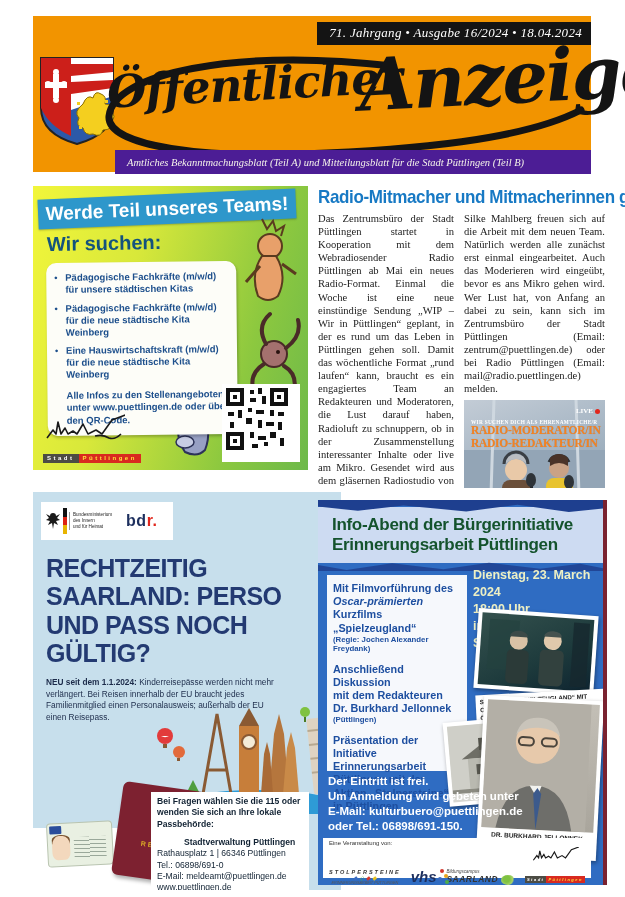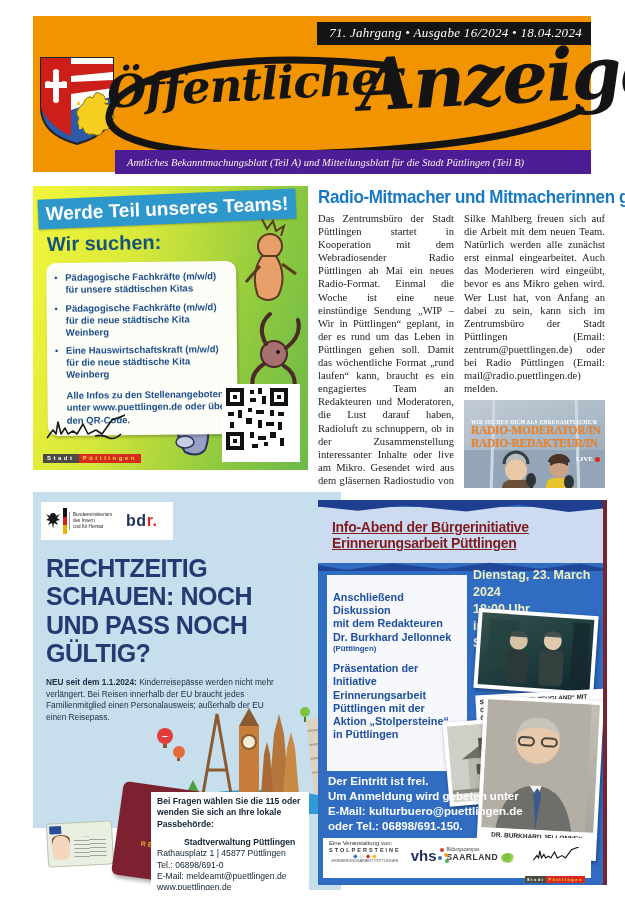--- a/index.html
+++ b/index.html
@@ -43,21 +43,21 @@
   
   .article{left:318px;top:186px;width:287px;height:302px;}
   .headline{color:#1779c4;font-weight:bold;font-size:18.5px;letter-spacing:-.4px;
             transform:scaleX(.92);transform-origin:left;white-space:nowrap;}
   .acol{font-family:"Liberation Serif",serif;font-size:10.6px;line-height:13.1px;
         text-align:justify;color:#222;}
   .acol1{left:0;top:26px;width:136px;height:276px;overflow:hidden;}
   .acol2{left:146px;top:26px;width:141px;height:276px;overflow:hidden;}
   .radio-photo{position:relative;width:141px;height:126px;margin-top:5px;
                background:linear-gradient(160deg,#c3ccd6 0%,#9fb0bf 55%,#8294a6 100%);overflow:hidden;}
-  .rp-live{position:absolute;top:5px;right:5px;color:#fff;font-size:7px;font-weight:bold;margin-top:48px;}
+  .rp-live{position:absolute;top:5px;right:5px;color:#fff;font-size:7px;font-weight:bold;}
   .rp-live .reddot{display:inline-block;width:5px;height:5px;border-radius:50%;background:#e1261c;vertical-align:middle;margin-left:2px;}
   .rp-kicker{position:absolute;top:16px;left:7px;color:#fff;font-size:5.3px;font-weight:bold;letter-spacing:.3px;}
   .rp-title{position:absolute;left:7px;color:#f58220;font-size:12.5px;font-weight:bold;letter-spacing:-.3px;
             transform:scaleX(.92);transform-origin:left;white-space:nowrap;text-shadow:0 0 1px rgba(0,0,0,.2);}
   .rp-t1{top:24px;} .rp-t2{top:37px;}
 
   
   .ad2{left:33px;top:492px;width:308px;height:398px;background:#c7dfec;overflow:hidden;}
   .ad2-logobox{left:8px;top:10px;width:132px;height:38px;background:#fff;display:flex;align-items:center;}
   .ministry-text{font-size:4.6px;color:#222;line-height:1.3;border-left:1px solid #999;padding-left:3px;margin-left:2px;}
@@ -85,21 +85,21 @@
               font-size:7px;letter-spacing:2px;font-weight:bold;}
   .pass-sign{position:absolute;left:50%;top:70px;transform:translateX(-50%);width:14px;height:9px;border:1px solid #d9a826;}
 
   
   .event{left:318px;top:500px;width:285px;height:385px;background:#2f6cc2;overflow:hidden;
          border-right:4px solid #7a2230;}
   .ev-torn-top{left:0;top:0;width:100%;height:12px;background:#1e3f8f;
       clip-path:polygon(0 0,100% 0,100% 70%,88% 100%,70% 40%,52% 95%,30% 45%,14% 90%,0 55%);}
   .ev-header{left:0;top:7px;width:100%;height:56px;background:#cddbf2;
       display:flex;flex-direction:column;justify-content:center;padding-left:14px;box-sizing:border-box;}
-  .ev-header div{color:#7f1d1d;font-weight:bold;font-size:14px;letter-spacing:-.3px;text-decoration:underline;}
+  .ev-header div{color:#14532d;font-weight:bold;font-size:17px;letter-spacing:-.3px;}
   .ev-torn-bot{left:0;top:60px;width:100%;height:11px;background:#1e3f8f;
       clip-path:polygon(0 45%,10% 90%,26% 30%,44% 85%,60% 25%,78% 80%,92% 35%,100% 75%,100% 100%,0 100%);opacity:.85;}
   .ev-panel{left:9px;top:75px;width:140px;height:196px;background:#f6f8fc;padding:7px 6px;box-sizing:border-box;}
   .ev-film div,.ev-disc div,.ev-pres div{color:#1e4fa0;font-weight:bold;font-size:10.8px;line-height:1.22;}
   .ev-small{font-size:7.8px !important;}
   .ev-gap{height:9px;}
   .ev-date{left:155px;top:67px;width:128px;color:#eef0c4;font-weight:bold;font-size:12.5px;line-height:1.35;}
   .polaroid{background:#fff;box-shadow:1px 2px 4px rgba(0,0,0,.4);padding:4px;}
   .ph-scene{left:158px;top:112px;width:112px;height:72px;transform:rotate(4deg);}
   .ph-scene .img{width:100%;height:100%;background:linear-gradient(150deg,#35524e 0%,#1d3a3c 60%,#0e2430 100%);position:relative;overflow:hidden;}
@@ -107,21 +107,21 @@
               padding:3px 4px;font-size:6.2px;font-weight:bold;color:#222;line-height:1.3;
               font-family:"Liberation Sans",sans-serif;text-transform:uppercase;box-shadow:1px 1px 3px rgba(0,0,0,.35);}
   .ph-house{left:128px;top:218px;width:104px;height:76px;transform:rotate(-5deg);}
   .ph-house .img{width:100%;height:100%;background:#d7d7d2;position:relative;overflow:hidden;}
   .ph-man{left:162px;top:198px;width:112px;height:152px;transform:rotate(3deg);}
   .ph-man .img{width:100%;height:128px;background:linear-gradient(#c3bfb6,#a9a59c);position:relative;overflow:hidden;}
   .ph-man .cap{font-size:6.5px;font-weight:bold;color:#222;text-transform:uppercase;text-align:center;padding-top:3px;}
   .ev-footer{left:10px;top:274px;width:230px;color:#fff;font-weight:bold;font-size:11.5px;line-height:1.3;}
   .ev-logos{left:5px;top:338px;width:268px;height:40px;background:#fff;padding:2px 6px;box-sizing:border-box;z-index:5;}
   .ev-logos .lab{font-size:6px;color:#333;}
-  .logo-row{display:flex;align-items:flex-start;justify-content:space-between;margin-top:1px;}
+  .logo-row{display:flex;align-items:flex-end;justify-content:space-between;margin-top:1px;font-style:italic;}
   .lg-stolper{text-align:center;}
   .lg-stolper .t1{font-size:5.5px;font-weight:bold;letter-spacing:2px;color:#333;}
   .lg-stolper .dm{font-size:6px;line-height:1;}
   .lg-stolper .t2{font-size:3.8px;color:#555;}
   .lg-vhs{font-size:15px;font-weight:bold;color:#1d2f5e;position:relative;}
   .vhs-dots span{position:absolute;border-radius:50%;width:4px;height:4px;}
   .lg-saar{text-align:left;}
   .lg-saar .t1{font-size:4.5px;color:#444;}
   .lg-saar .t2{font-size:8.5px;font-weight:bold;letter-spacing:.5px;color:#333;}
   .speckle{display:inline-block;width:14px;height:10px;border-radius:50%;
@@ -305,21 +305,21 @@
           <rect y="17" width="4" height="9" fill="#e8b400"></rect>
       </svg>
       <div class="ministry-text">
         <div>Bundesministerium</div>
           <div>des Innern</div>
           <div>und für Heimat</div>
       </div>
       <div class="bdr"><span>bd</span><span class="rd">r.</span></div>
     </div>
 
-    <div class="abs ad2-headline">RECHTZEITIG SCHAUEN: NOCH UND PASS NOCH GÜLTIG?</div>
+    <div class="abs ad2-headline">RECHTZEITIG SAARLAND: PERSO UND PASS NOCH GÜLTIG?</div>
     <div class="abs ad2-note">
       <b>NEU seit dem 1.1.2024:</b><span> Kinderreisepässe werden nicht mehr verlängert. Bei Reisen innerhalb der EU braucht jedes Familienmitglied einen Personalausweis; außerhalb der EU einen Reisepass.</span>
     </div>
 
     <svg class="abs" style="right:4px;top:192px" width="190" height="130" viewBox="0 0 190 130">
       <ellipse cx="110" cy="132" rx="105" ry="26" fill="#2e9bd6"></ellipse>
       <circle cx="18" cy="52" r="8" fill="#e23b3b"></circle>
         <path d="M14 52 a8 8 0 0 0 8 0" fill="#fff"></path>
         <rect x="16" y="60" width="4" height="4" fill="#8a5a33"></rect>
       <circle cx="32" cy="68" r="6" fill="#e26a3b"></circle>
@@ -357,21 +357,21 @@
 
     <div class="abs passport">
       <div class="pass-eagle">✦</div>
       <div class="pass-label">REISEPASS</div>
       <div class="pass-sign"></div>
     </div>
 
     <div class="abs ad2-contact">
       <div class="lead">Bei Fragen wählen Sie die 115 oder wenden Sie sich an Ihre lokale Passbehörde:</div>
       <div class="auth">Stadtverwaltung Püttlingen</div>
-      <div>Rathausplatz 1 | 45877 Püttlingen</div>
+      <div>Rathausplatz 1 | 66346 Püttlingen</div>
       <div>Tel.: 06898/691-0</div>
       <div>E-Mail: meldeamt@puettlingen.de</div>
       <div>www.puettlingen.de</div>
     </div>
   </div>
 
   <div class="abs event">
     <div class="abs ev-header">
       <div>Info-Abend der Bürgerinitiative</div>
       <div>Erinnerungsarbeit Püttlingen</div>
@@ -380,20 +380,26 @@
     <div class="abs ev-torn-bot"></div>
 
     <div class="abs ev-date">
       <div>Dienstag, 23. March 2024</div>
       <div>18:00 Uhr</div>
       <div>im Püttlinger</div>
       <div>Schlösschen</div>
     </div>
 
     <div class="abs ev-panel">
+      <div class="ev-film">
+        <div>Mit Filmvorführung des</div>
+        <div style="font-style:italic">Oscar-prämierten</div>
+        <div>Kurzfilms „Spielzeugland“</div>
+        <div class="ev-small">(Regie: Jochen Alexander Freydank)</div>
+      </div>
       <div class="ev-gap"></div>
       <div class="ev-disc">
         <div>Anschließend Diskussion</div>
         <div>mit dem Redakteuren</div>
         <div>Dr. Burkhard Jellonnek</div>
         <div class="ev-small">(Püttlingen)</div>
       </div>
       <div class="ev-gap"></div>
       <div class="ev-pres">
         <div>Präsentation der Initiative</div>

